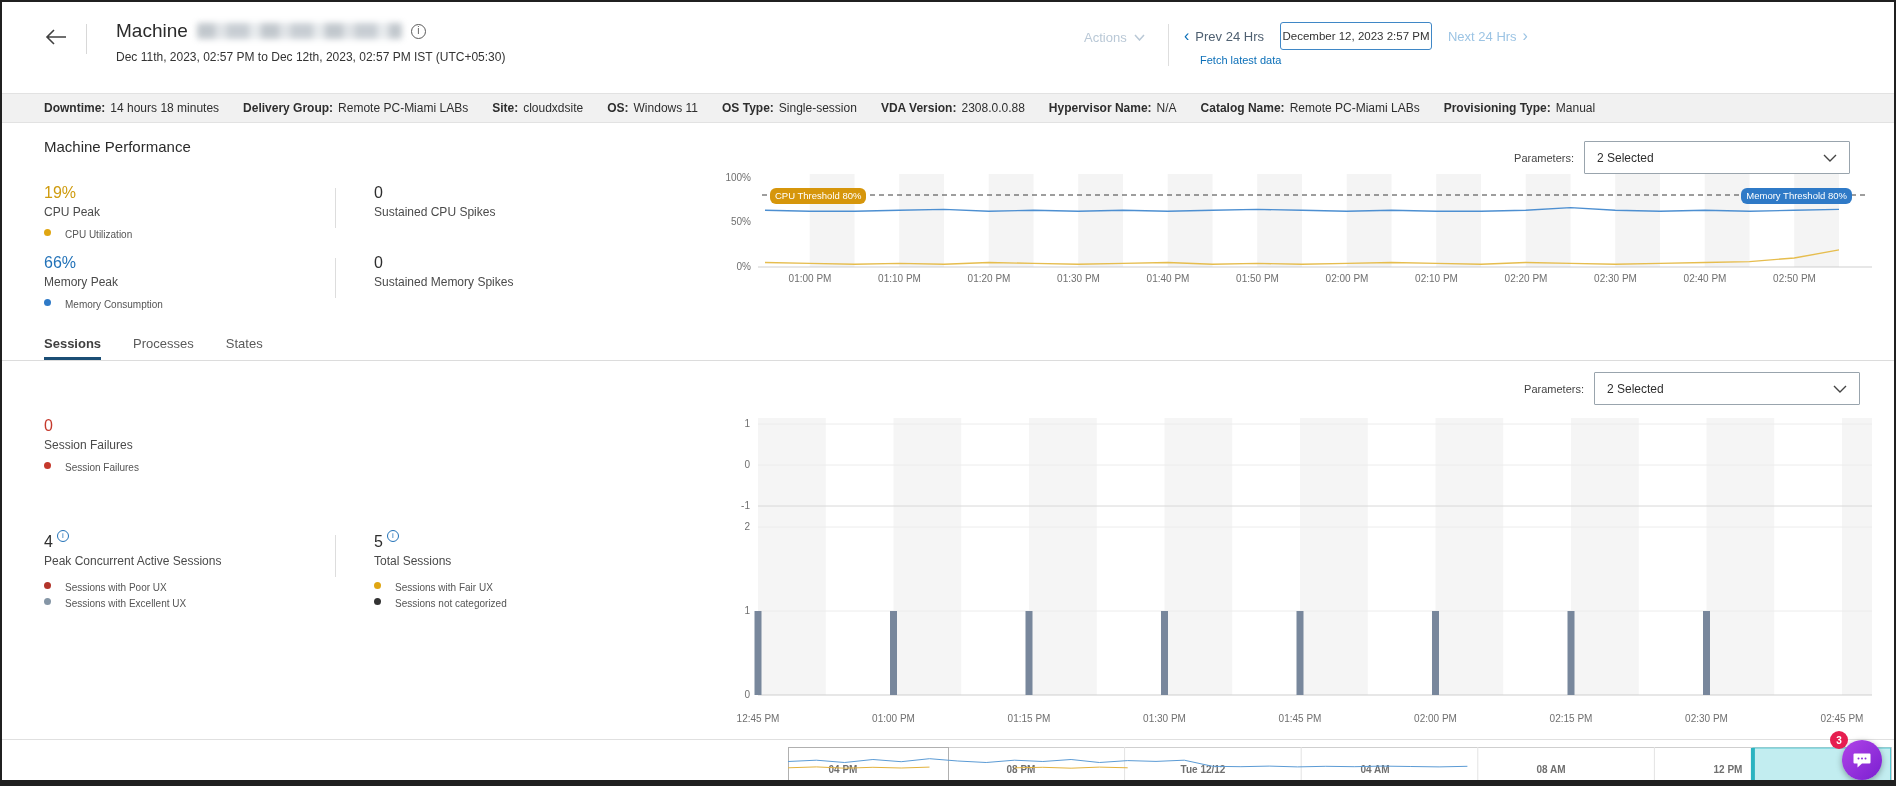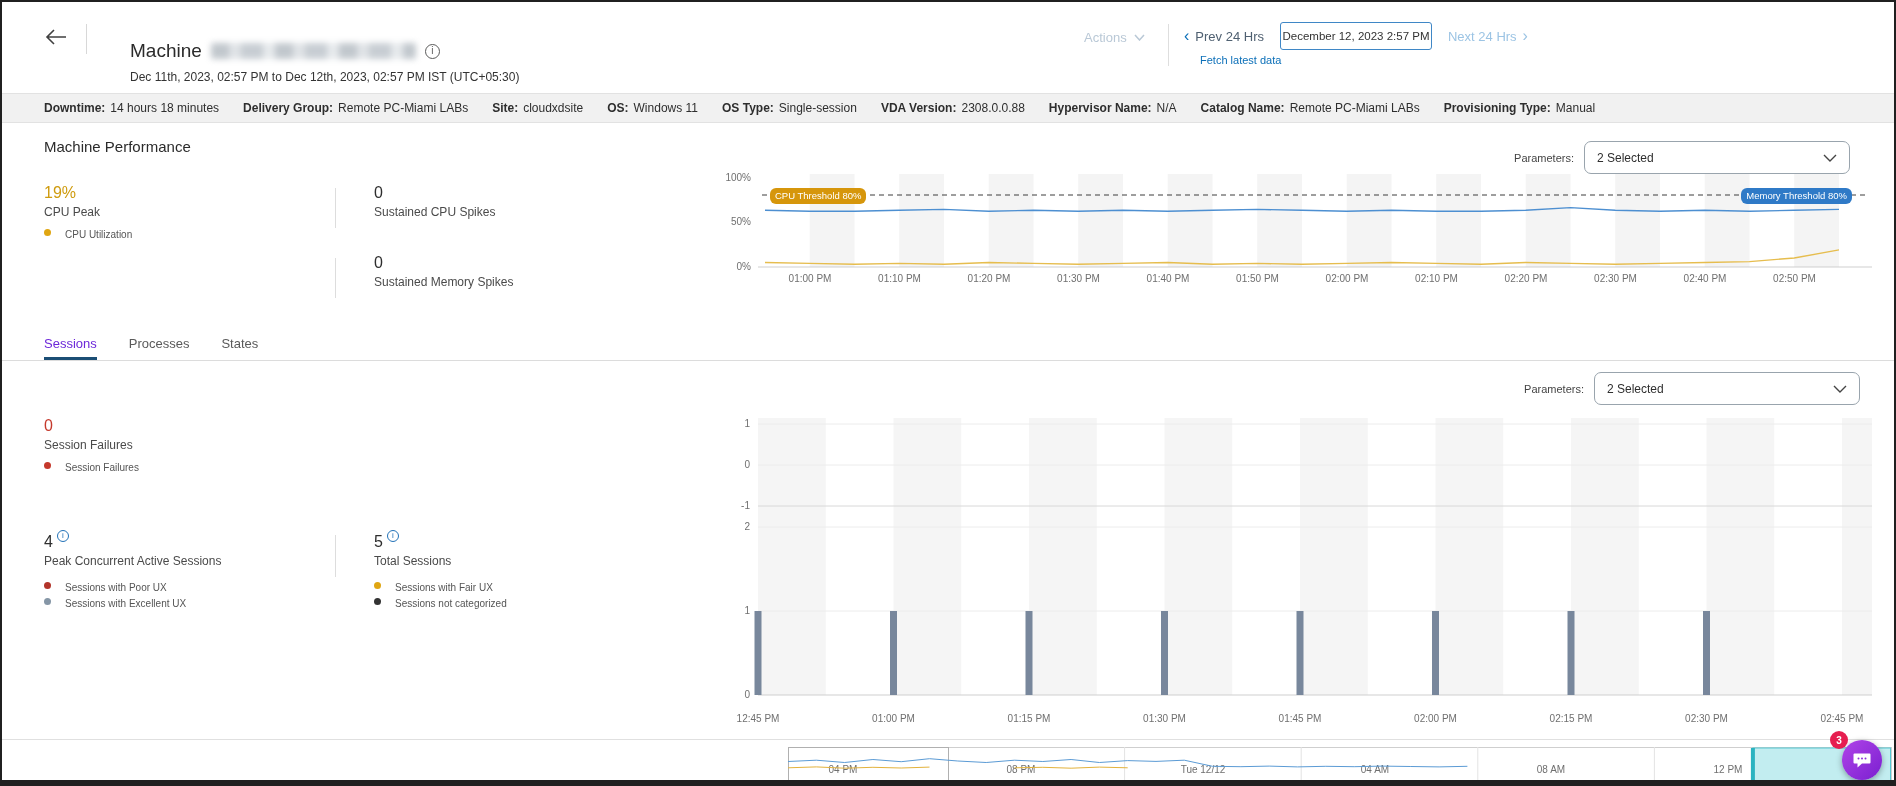--- a/index.html
+++ b/index.html
@@ -2,21 +2,21 @@
 <html><head>
 <meta charset="utf-8">
 <style>
   *{margin:0;padding:0;box-sizing:border-box;}
   body{font-family:"Liberation Sans",sans-serif;background:#ffffff;color:#2e2e2e;}
   .page{position:relative;width:1896px;height:786px;background:#fff;border:2px solid #202020;border-bottom-width:6px;overflow:hidden;}
 
   
   .back{position:absolute;left:40px;top:24px;width:28px;height:24px;background:none;border:none;cursor:pointer;}
   .hdr-sep{position:absolute;left:84px;top:22px;width:1px;height:30px;background:#d8d8d8;}
-  .title-block{position:absolute;left:128px;top:18px;margin-top:20px;}
+  .title-block{position:absolute;left:114px;top:18px;}
   .title-row{display:flex;align-items:center;gap:9px;}
   .title-row h1{font-size:19px;font-weight:400;color:#2b2b2b;}
   .redacted{width:205px;height:16px;border-radius:2px;opacity:.55;filter:blur(3px);
     background:repeating-linear-gradient(90deg,#8f9aa4 0 18px,#c6ccd2 18px 30px,#9aa5af 30px 52px,#d2d8dd 52px 64px);}
   .info-i{width:15px;height:15px;border:1px solid #5a5a5a;border-radius:50%;font-size:10px;line-height:1;color:#5a5a5a;
     display:inline-flex;align-items:center;justify-content:center;flex:none;cursor:pointer;}
   .info-i.small{width:12px;height:12px;font-size:8px;border-color:#2272b8;color:#2272b8;margin-left:4px;position:relative;top:-3px;}
   .subtitle{margin-top:8px;font-size:12px;color:#333;}
   .actions{position:absolute;left:1082px;top:28px;display:flex;align-items:center;gap:7px;font-size:13px;color:#b9c8d6;cursor:default;}
   .vdiv{position:absolute;left:1166px;top:22px;width:1px;height:42px;background:#dedede;}
@@ -36,21 +36,21 @@
   .info-item{display:flex;gap:5px;}
   .info-item .k{font-weight:700;color:#2e2e2e;}
   .info-item .v{color:#2e2e2e;}
 
   
   .sec-title{position:absolute;left:42px;top:136px;font-size:15px;font-weight:400;color:#2b2b2b;}
   .params{position:absolute;display:flex;align-items:center;gap:10px;}
   .params-1{top:139px;right:44px;}
   .params-2{top:370px;right:34px;}
   .plabel{font-size:11px;color:#444;}
-  .pselect{width:266px;height:33px;border:1px solid #99a4ad;border-radius:7px;background:#fff;display:flex;align-items:center;
+  .pselect{width:266px;height:33px;border:1px solid #99a4ad;border-radius:1px;background:#fff;display:flex;align-items:center;
     justify-content:space-between;padding:0 12px;font-size:12px;color:#2e2e2e;cursor:pointer;}
 
   
   .stat{position:absolute;}
   .stat-value{font-size:16px;line-height:17px;color:#2e2e2e;display:flex;align-items:flex-start;}
   .stat-value.cpu{color:#cf9b0e;} .stat-value.mem{color:#2272b8;} .stat-value.fail{color:#c5392c;}
   .stat-label{margin-top:4px;font-size:12px;color:#4a4a4a;}
   .legend{display:flex;align-items:flex-start;gap:14px;font-size:10px;color:#555;}
   .stat > .legend{margin-top:10px;}
   .legend-col{margin-top:14px;display:flex;flex-direction:column;gap:5px;}
@@ -61,28 +61,28 @@
   .chart1-wrap{position:absolute;left:714px;top:170px;width:1176px;height:114px;}
   .chart2-wrap{position:absolute;left:714px;top:408px;width:1176px;height:318px;}
   svg text.tick{font-size:10px;fill:#6f6f6f;font-family:"Liberation Sans",sans-serif;}
   .thr-badge{position:absolute;top:16px;font-size:9.5px;line-height:1;padding:3px 5px;border-radius:6px;color:#fff;white-space:nowrap;}
   .thr-cpu{left:54px;background:#d6960b;}
   .thr-mem{right:40px;background:#2f7ac7;}
 
   
   .tabs{position:absolute;left:42px;top:334px;display:flex;gap:32px;font-size:13px;color:#5a5a5a;}
   .tab{line-height:16px;padding-bottom:5px;border-bottom:3px solid transparent;cursor:pointer;}
-  .tab.active{color:#6d28d9;font-weight:400;border-bottom-color:#1b4e75;}
+  .tab.active{color:#404040;font-weight:700;border-bottom-color:#1b4e75;}
   .tabs-divider{position:absolute;left:0;right:0;top:358px;height:1px;background:#dcdcdc;}
 
   
   .footer-divider{position:absolute;left:0;right:0;top:737px;height:1px;background:#e0e0e0;}
   .time-badge{position:absolute;left:45px;top:755px;background:#cdeef0;border-radius:3px;padding:5px 10px;font-size:10.5px;color:#333;
     box-shadow:0 1px 3px rgba(0,0,0,.3);white-space:nowrap;}
-  .timeline{position:absolute;left:786px;top:745px;width:1104px;height:35px;background:#fff;cursor:pointer;}
+  .timeline{position:absolute;left:786px;top:745px;width:1104px;height:35px;background:#fff;cursor:pointer;font-weight:bold;}
   .chat-btn{position:absolute;left:1840px;top:738px;width:40px;height:40px;border-radius:50%;border:none;cursor:pointer;z-index:6;
     background:linear-gradient(135deg,#b044e8,#7a1fd0);display:flex;align-items:center;justify-content:center;box-shadow:0 2px 6px rgba(0,0,0,.35);}
   .chat-badge{position:absolute;left:1828px;top:729px;width:18px;height:18px;border-radius:50%;background:#e61e50;color:#fff;font-size:10px;
     font-weight:700;display:flex;align-items:center;justify-content:center;z-index:7;}
 </style>
 </head>
 <body>
 
 <div class="page">
 
@@ -185,20 +185,28 @@
         <span class="dot" style="background:#e0a612"></span>
         <span>CPU Utilization</span>
       </div>
   </div>
   <div class="vdiv-stat" style="left:333px;top:186px;height:40px;"></div>
   <div class="stat" style="left:372px;top:182px;">
     <div class="stat-value">0</div>
     <div class="stat-label">Sustained CPU Spikes</div>
   </div>
 
+  <div class="stat" style="left:42px;top:252px;">
+    <div class="stat-value mem">66%</div>
+    <div class="stat-label">Memory Peak</div>
+    <div class="legend">
+        <span class="dot" style="background:#2f7ac7"></span>
+        <span>Memory Consumption</span>
+      </div>
+  </div>
   <div class="vdiv-stat" style="left:333px;top:256px;height:40px;"></div>
   <div class="stat" style="left:372px;top:252px;">
     <div class="stat-value">0</div>
     <div class="stat-label">Sustained Memory Spikes</div>
   </div>
 
   <div class="chart1-wrap">
     <svg id="perf-chart" width="1176" height="114">
         <rect x="93.75" y="2" width="44.75" height="93" fill="#f4f4f4"></rect>
         <rect x="183.25" y="2" width="44.75" height="93" fill="#f4f4f4"></rect>

